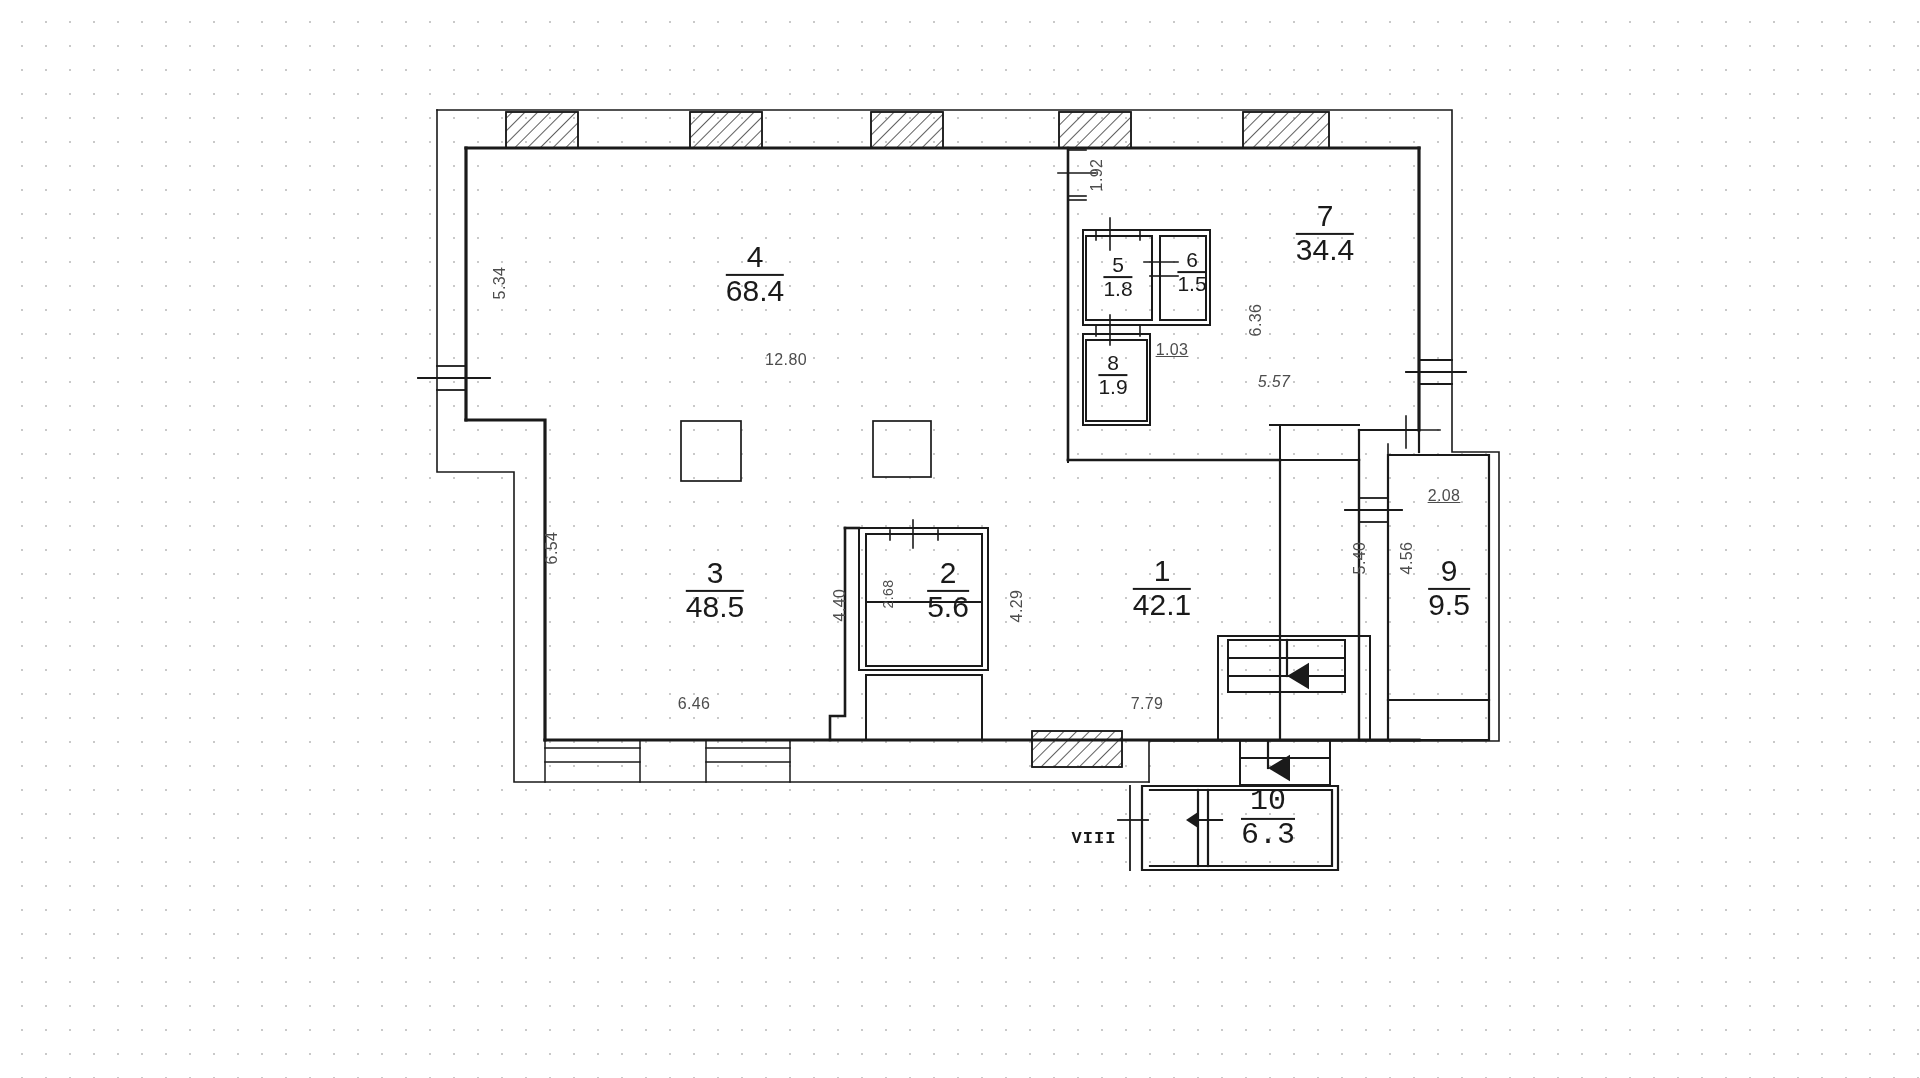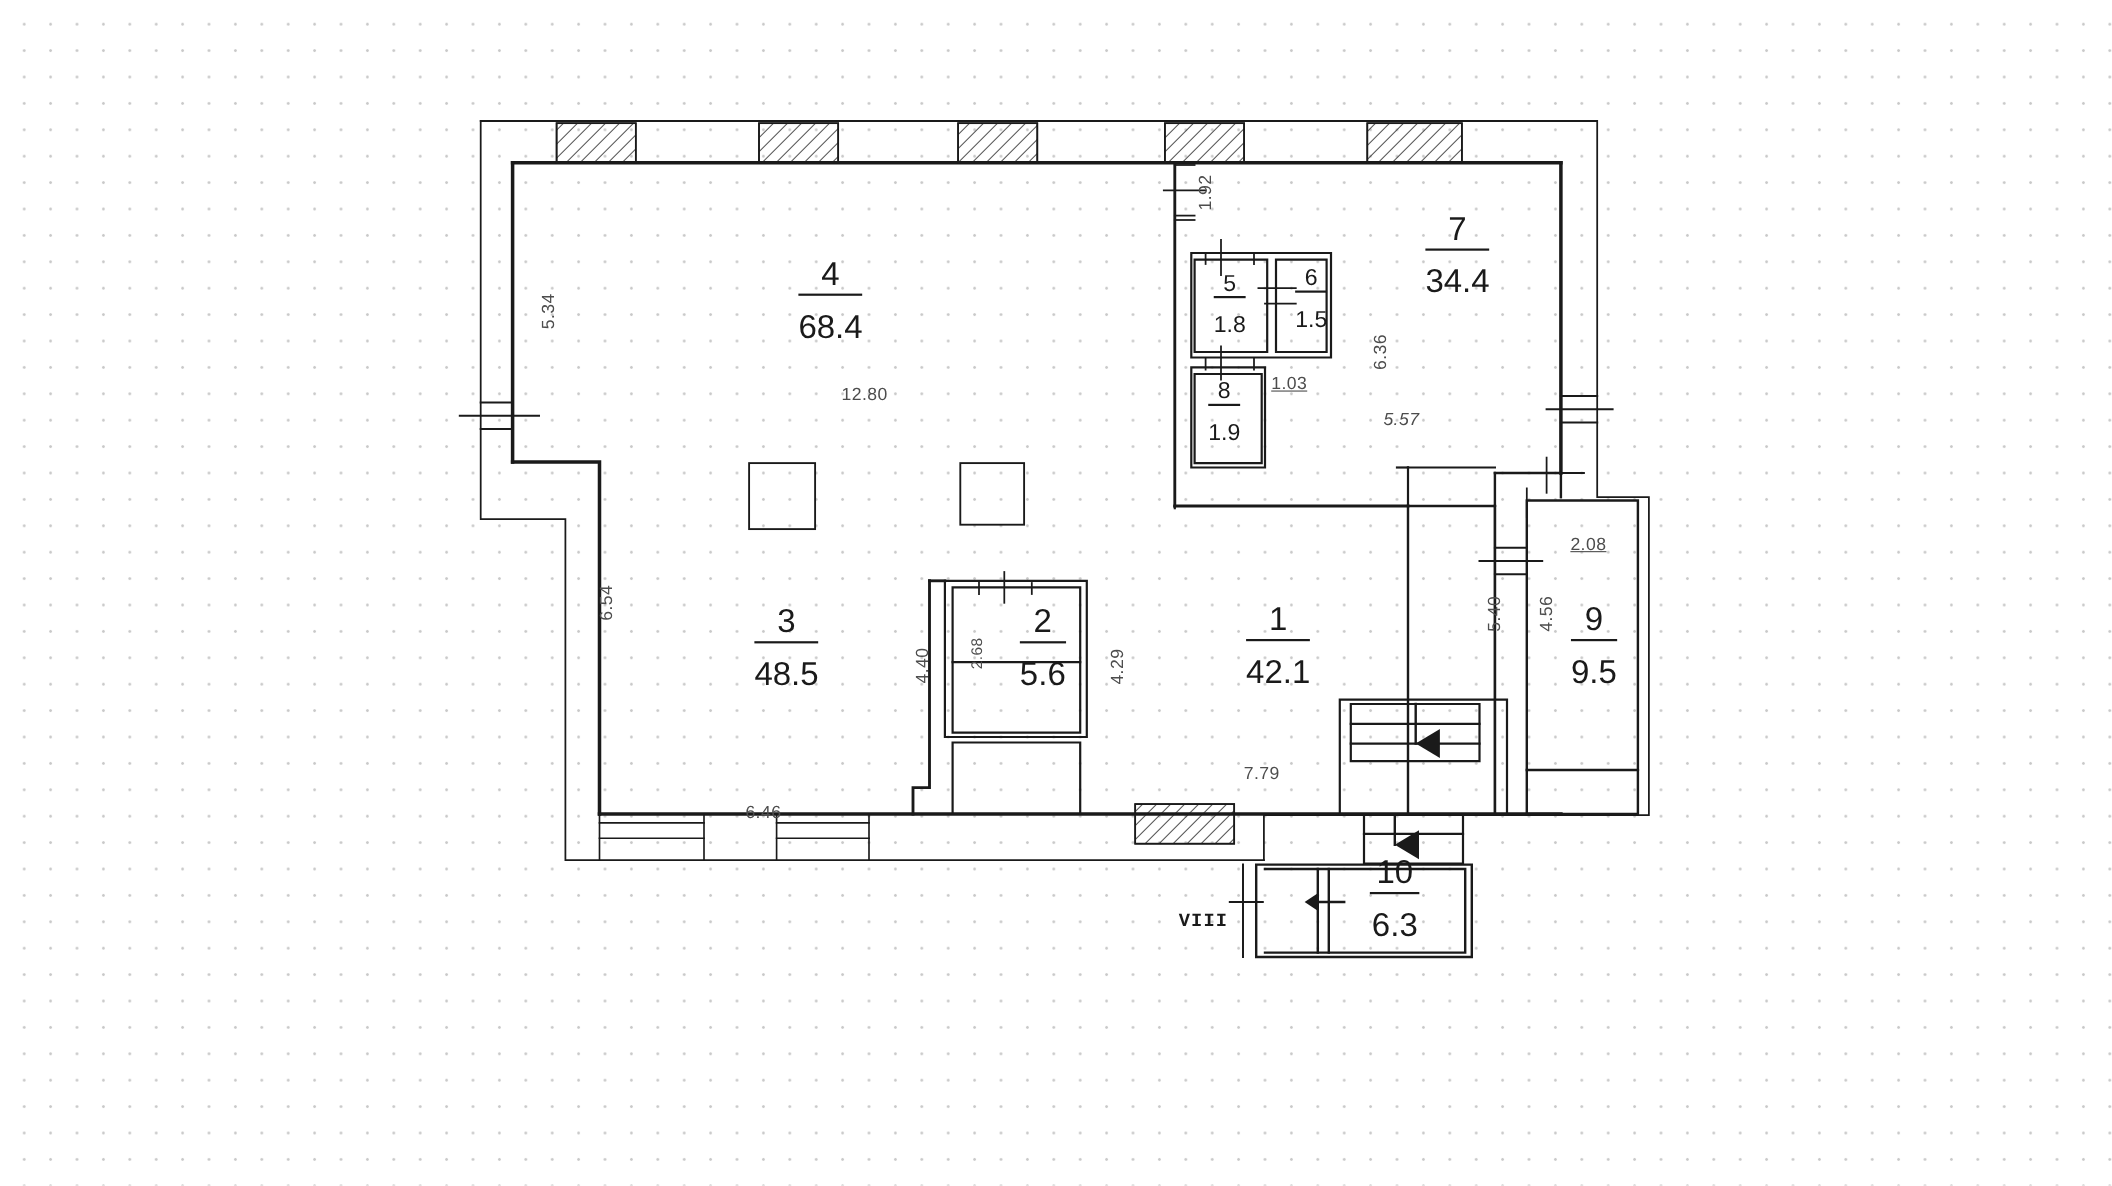--- a/index.html
+++ b/index.html
@@ -45,21 +45,21 @@
   }
   .room-label .rl-num {
     display: block;
     font-size: 30px;
     padding: 0 6px 1px 6px;
     border-bottom: 2px solid #1a1a1a;
   }
   .room-label .rl-area {
     display: block;
     font-size: 30px;
-    padding-top: 14px;
+    padding-top: 0;
   }
   .room-label.small .rl-num { font-size: 21px; padding: 0 5px 1px 5px; border-bottom-width: 2px; }
   .room-label.small .rl-area { font-size: 21px; }
 
   
   .dim {
     position: absolute;
     color: #4d4d4d;
     font-family: "Liberation Sans", sans-serif;
     font-size: 16px;
@@ -333,29 +333,29 @@
   <div class="room-label" style="left:1162px; top:588px;">
     <span class="rl-num">1</span>
     <span class="rl-area">42.1</span>
   </div>
 
   <div class="room-label" style="left:1449px; top:588px;">
     <span class="rl-num">9</span>
     <span class="rl-area">9.5</span>
   </div>
 
-  <div class="room-label" style="left:1268px; top:818px;">
+  <div class="room-label" style="left:1268px; top:818px;font-family:Liberation Mono, monospace;">
     <span class="rl-num">10</span>
     <span class="rl-area">6.3</span>
   </div>
 
   <div class="dim vert" style="left:500px; top:283px;">5.34</div>
   <div class="dim" style="left:786px; top:360px;">12.80</div>
   <div class="dim vert" style="left:552px; top:548px;">6.54</div>
-  <div class="dim" style="left:694px; top:704px;margin-top:36px;">6.46</div>
+  <div class="dim" style="left:694px; top:704px;">6.46</div>
   <div class="dim vert" style="left:840px; top:605px;">4.40</div>
   <div class="dim vert" style="left:888px; top:594px; font-size:14px;">2.68</div>
   <div class="dim vert" style="left:1017px; top:606px;">4.29</div>
   <div class="dim vert" style="left:1097px; top:175px;">1.92</div>
   <div class="dim" style="left:1172px; top:350px;text-decoration:underline;">1.03</div>
   <div class="dim vert" style="left:1256px; top:320px;">6.36</div>
   <div class="dim" style="left:1274px; top:382px;font-style:italic;">5.57</div>
   <div class="dim" style="left:1147px; top:704px;">7.79</div>
   <div class="dim vert" style="left:1360px; top:558px;">5.40</div>
   <div class="dim vert" style="left:1407px; top:558px;">4.56</div>

